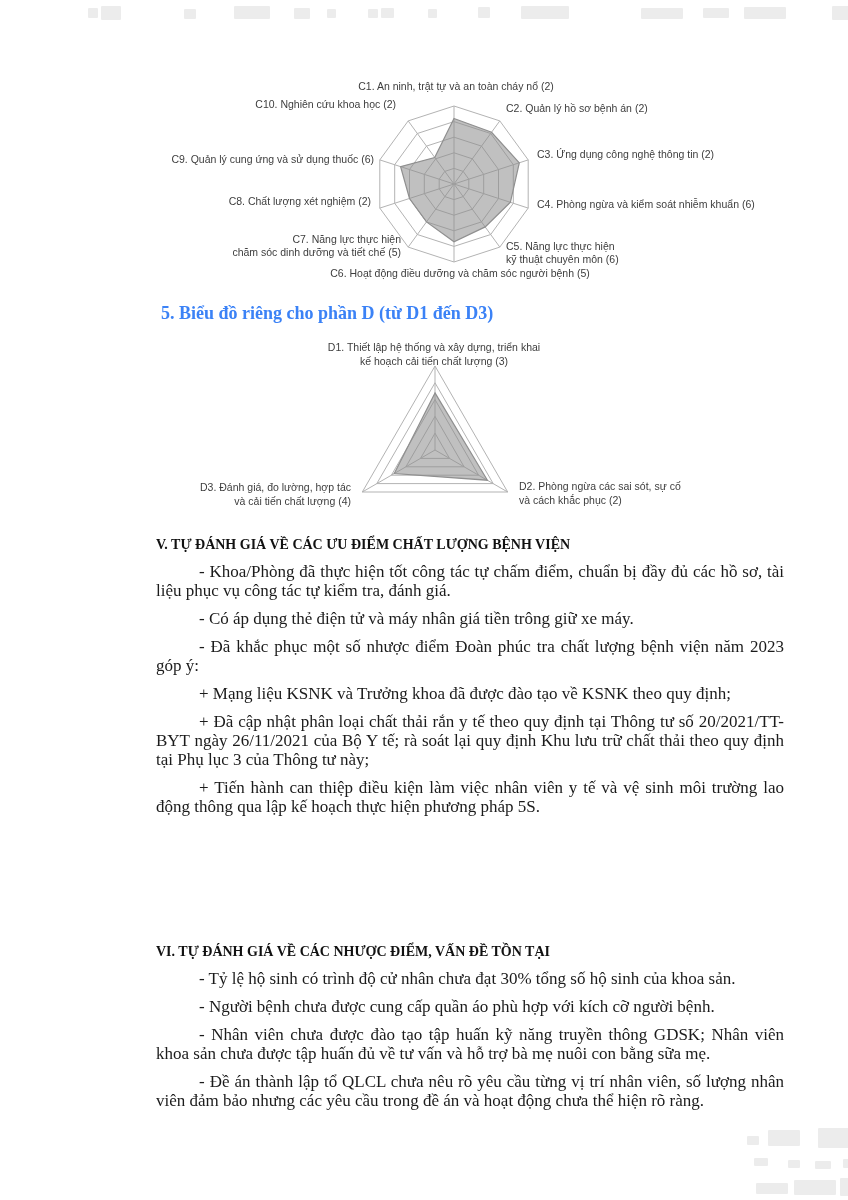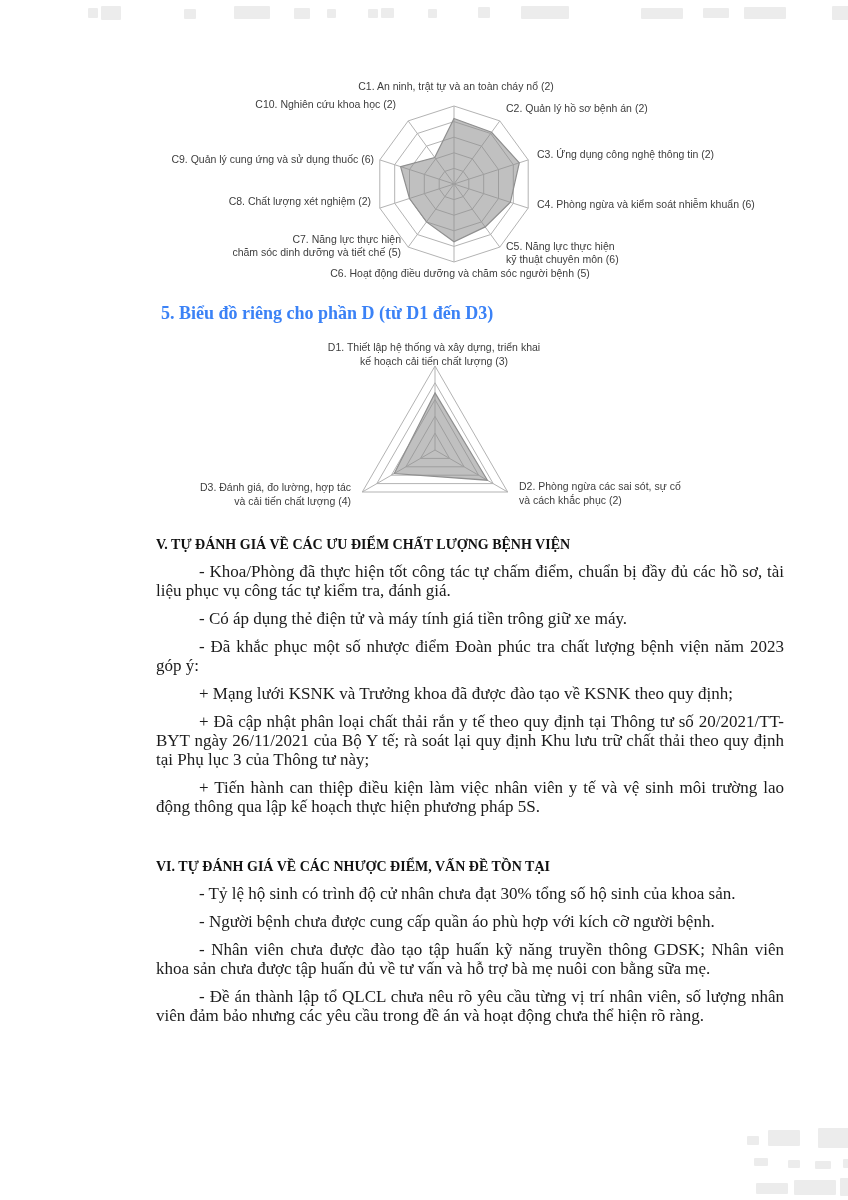--- a/index.html
+++ b/index.html
@@ -10,21 +10,21 @@
   .chart{position:absolute;left:0;}
   #radar1{top:75px;}
   #radar2{top:335px;}
   .axis-label{font-family:"Liberation Sans",sans-serif;font-size:10.5px;fill:#3d3d3d;}
   .doc-heading{
     position:absolute;margin:0;font-weight:bold;font-size:18px;line-height:22px;color:#3b82f6;
   }
   #heading-d{top:302px;left:117px;}
   .sec{position:absolute;left:112px;width:628px;}
   #sec-v{top:534px;}
-  #sec-vi{top:856px;}
+  #sec-vi{top:941px;}
   .sec h2{font-size:14px;font-weight:bold;margin:0 0 6px 0;line-height:22px;color:#111;}
   .sec p{
     font-size:17px;line-height:19px;margin:0 0 9px 0;
     text-indent:43px;text-align:justify;
   }
   .sec p:last-child{margin-bottom:0;}
   .sm{position:absolute;display:block;background:#ececec;border-radius:1px;}
 </style>
 </head>
 <body>
@@ -92,23 +92,23 @@
       <polygon points="391.0,57.9 443.4,145.2 350.3,138.5" fill="#8c8c8c" fill-opacity="0.55" stroke="#8f8f8f" stroke-width="1.2"></polygon>
       <text class="axis-label" x="390" y="16" text-anchor="middle" fill="#3d3d3d"><tspan x="390" dy="0">D1. Thiết lập hệ thống và xây dựng, triển khai</tspan><tspan x="390" dy="14">kế hoạch cải tiến chất lượng (3)</tspan></text>
       <text class="axis-label" x="475" y="155" text-anchor="start" fill="#3d3d3d"><tspan x="475" dy="0">D2. Phòng ngừa các sai sót, sự cố</tspan><tspan x="475" dy="14">và cách khắc phục (2)</tspan></text>
       <text class="axis-label" x="307" y="156" text-anchor="end" fill="#3d3d3d"><tspan x="307" dy="0">D3. Đánh giá, đo lường, hợp tác</tspan><tspan x="307" dy="14">và cải tiến chất lượng (4)</tspan></text>
     </svg>
 
   <section id="sec-v" class="sec">
     <h2>V. TỰ ĐÁNH GIÁ VỀ CÁC ƯU ĐIỂM CHẤT LƯỢNG BỆNH VIỆN</h2>
     <div>
         <p>- Khoa/Phòng đã thực hiện tốt công tác tự chấm điểm, chuẩn bị đầy đủ các hồ sơ, tài liệu phục vụ công tác tự kiểm tra, đánh giá.</p>
-        <p>- Có áp dụng thẻ điện tử và máy tính giá tiền trông giữ xe máy.</p>
+        <p>- Có áp dụng thẻ điện tử và máy nhân giá tiền trông giữ xe máy.</p>
         <p>- Đã khắc phục một số nhược điểm Đoàn phúc tra chất lượng bệnh viện năm 2023 góp ý:</p>
-        <p>+ Mạng lưới KSNK và Trưởng khoa đã được đào tạo về KSNK theo quy định;</p>
+        <p>+ Mạng liệu KSNK và Trưởng khoa đã được đào tạo về KSNK theo quy định;</p>
         <p>+ Đã cập nhật phân loại chất thải rắn y tế theo quy định tại Thông tư số 20/2021/TT-BYT ngày 26/11/2021 của Bộ Y tế; rà soát lại quy định Khu lưu trữ chất thải theo quy định tại Phụ lục 3 của Thông tư này;</p>
         <p>+ Tiến hành can thiệp điều kiện làm việc nhân viên y tế và vệ sinh môi trường lao động thông qua lập kế hoạch thực hiện phương pháp 5S.</p>
       </div>
   </section>
 
   <section id="sec-vi" class="sec">
     <h2>VI. TỰ ĐÁNH GIÁ VỀ CÁC NHƯỢC ĐIỂM, VẤN ĐỀ TỒN TẠI</h2>
     <div>
         <p>- Tỷ lệ hộ sinh có trình độ cử nhân chưa đạt 30% tổng số hộ sinh của khoa sản.</p>
         <p>- Người bệnh chưa được cung cấp quần áo phù hợp với kích cỡ người bệnh.</p>

